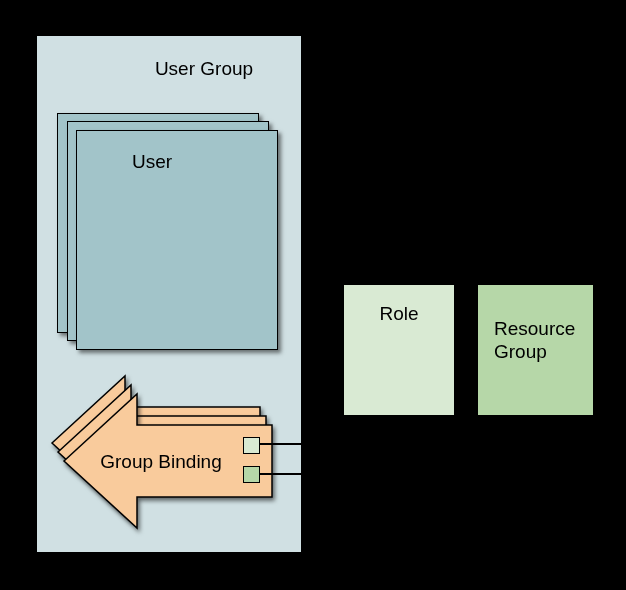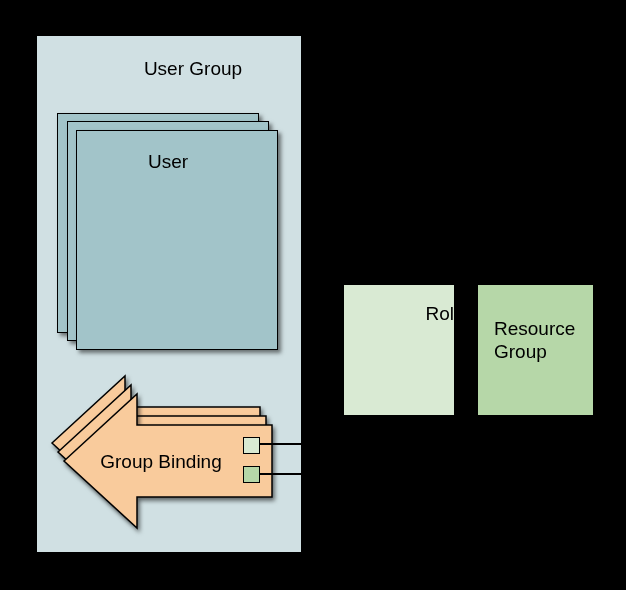--- a/index.html
+++ b/index.html
@@ -34,24 +34,24 @@
   .user-square {
     width: 202px; height: 220px;
     border: 1.5px solid #000;
     box-shadow: 3px 3px 4px rgba(0,0,0,0.5);
   }
   #user-square-back   { left: 57px; top: 113px; }
   #user-square-middle { left: 67px; top: 121px; }
   #user-square-front  { left: 76px; top: 130px; }
 
   
-  #user-group-label   { left: 37px;  top: 58px;  width: 312px; }
-  #user-label         { left: 68px;  top: 151px; width: 200px; }
+  #user-group-label   { left: 37px;  top: 58px;  width: 312px; padding-left: 11px; }
+  #user-label         { left: 52px;  top: 151px; width: 200px; }
   #role-binding-label { left: 61px;  top: 451px; width: 200px; }
-  #role-label         { left: 344px; top: 303px; width: 110px; padding-left: 46px; }
+  #role-label         { left: 344px; top: 303px; width: 110px; }
   #resource-label     { left: 494px; top: 304px; width: 92px; line-height: 23px; white-space: normal; margin-top: 13px; }
 
   
   #arrow-layer {
     position: absolute; left: 0; top: 0;
     width: 626px; height: 590px;
     pointer-events: none;
   }
   .arrow-poly {
     stroke-width: 1.5;

